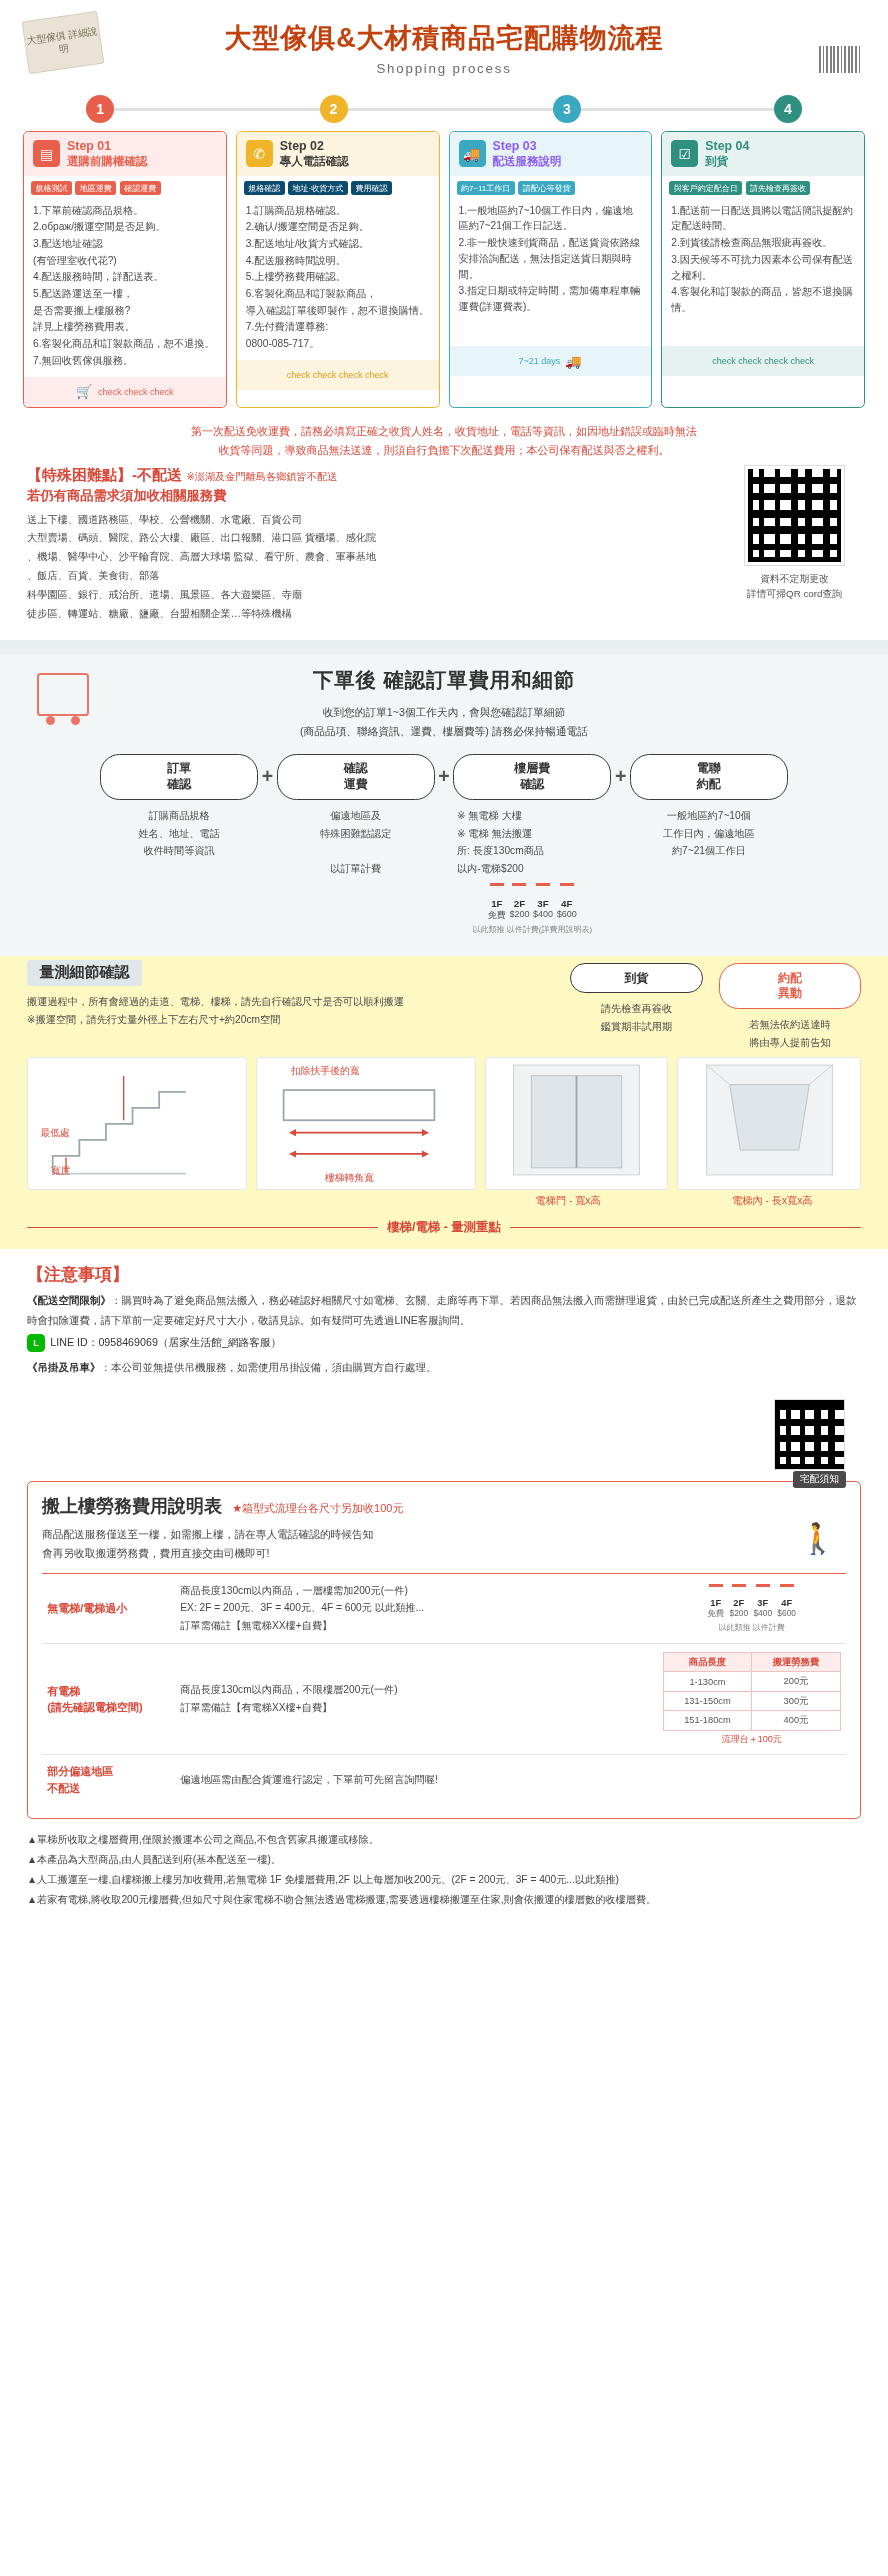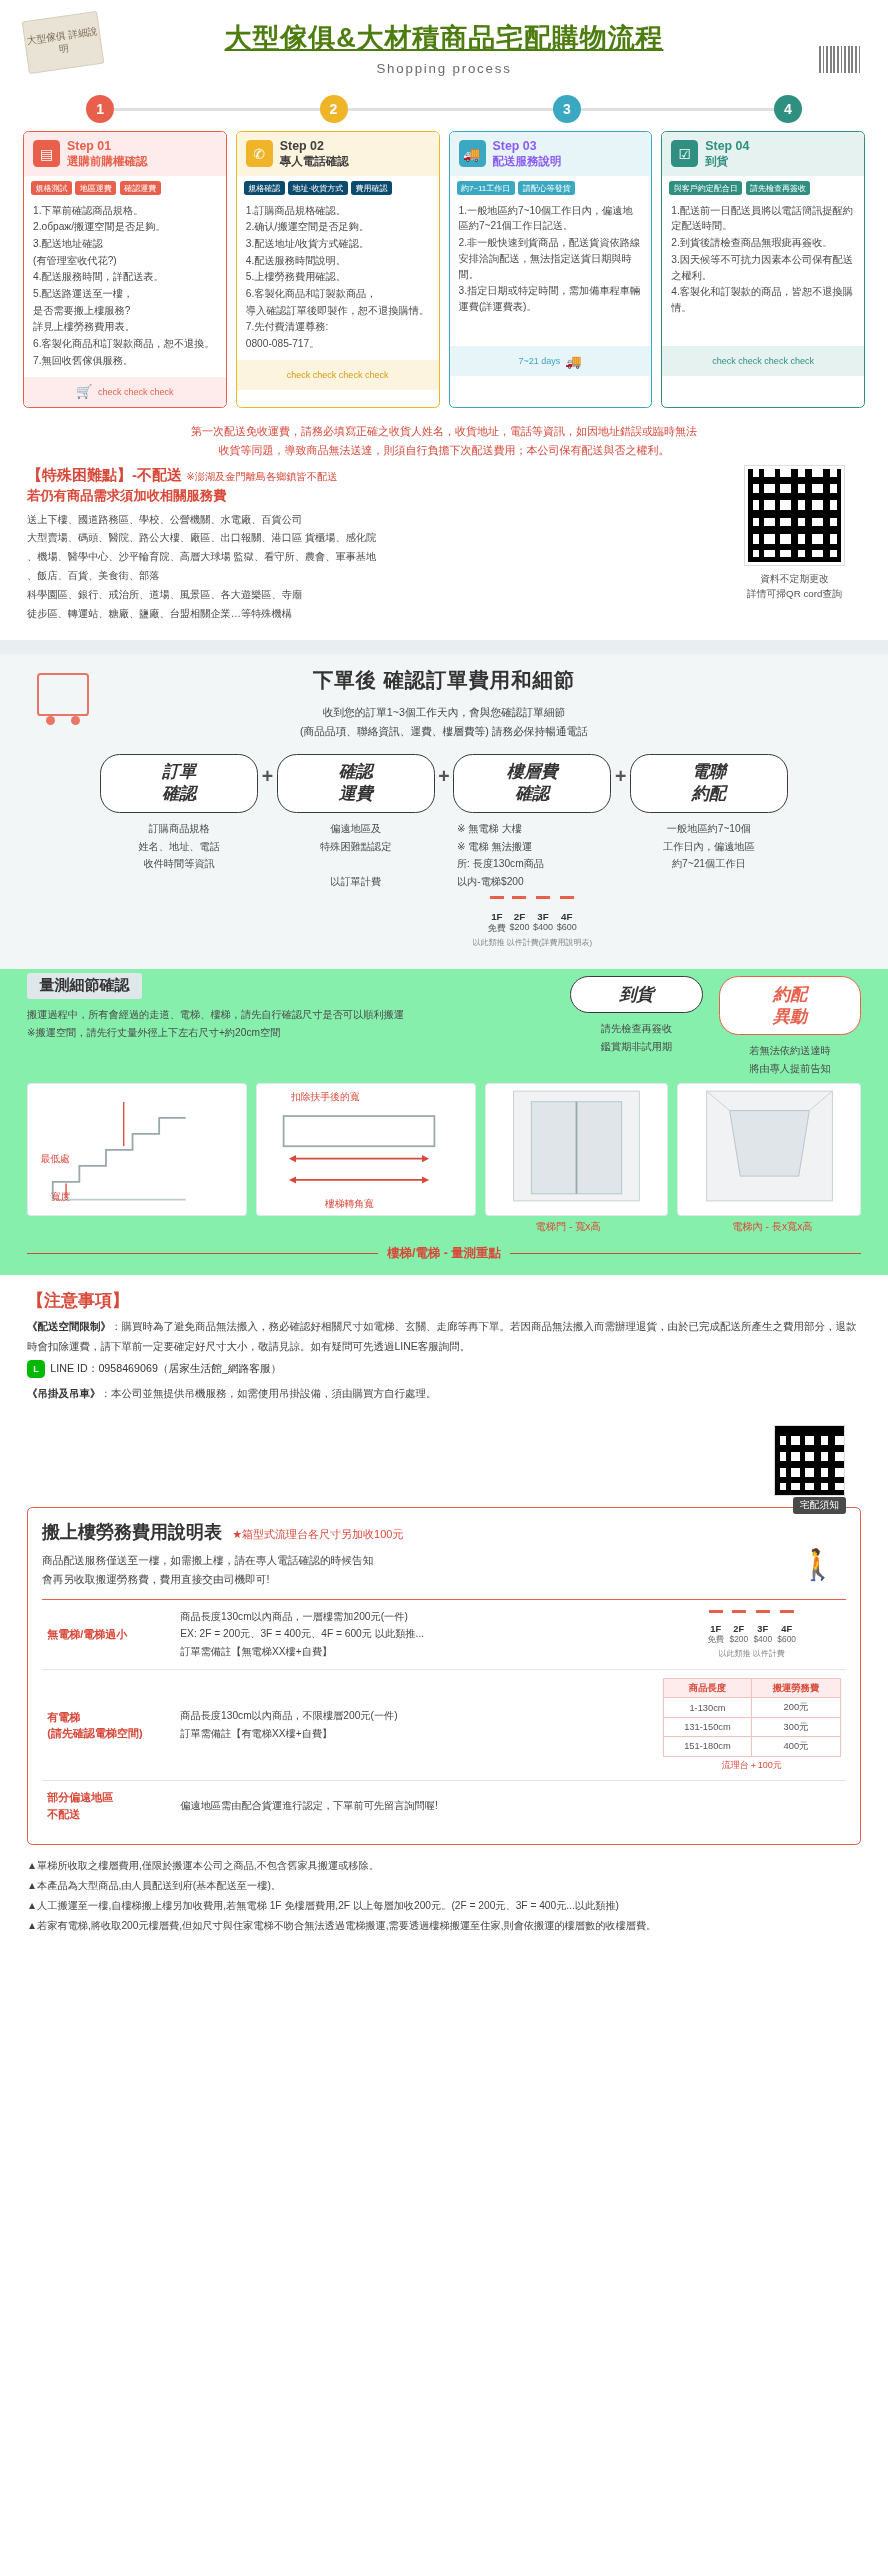--- a/index.html
+++ b/index.html
@@ -6,21 +6,21 @@
   html, body { margin:0; padding:0; }
   body {
     width:888px; margin:0 auto;
     font-family: "Liberation Sans", "DejaVu Sans", sans-serif;
     background:#ffffff; color:#3a3a3a; font-size:11.5px;
   }
   .page { width:888px; position:relative; }
 
   
   .header { padding:19.5px 0 5.3px; text-align:center; position:relative; }
-  .hdr-title { font-size:27px; font-weight:bold; color:#4d7c0f; letter-spacing:0.9px;text-decoration:underline; }
+  .hdr-title { font-size:27px; font-weight:bold; color:#c2410c; letter-spacing:0.9px; }
   .hdr-sub { font-size:13.3px; color:#6b6b6b; margin-top:5.3px; letter-spacing:1.8px; }
   .hdr-tag {
     position:absolute; left:25px; top:16px; width:76px; height:53px;
     background:#e9e3d6; border:0.9px solid #d6cdbb; transform:rotate(-8deg);
     display:flex; align-items:center; justify-content:center; text-align:center;
     font-size:9.8px; color:#7a6d59; line-height:1.3; border-radius:2.7px;
   }
   .hdr-barcode { position:absolute; right:28px; top:46px; width:41px; height:27px;
     background:repeating-linear-gradient(90deg,#555 0 1.8px,#fff 1.8px 3.6px); opacity:.75; }
 
@@ -110,33 +110,33 @@
   }
   .cart-ico::after { content:""; position:absolute; left:7px; bottom:-10.7px; width:9px; height:9px; border-radius:50%; background:#e8604c; }
   .cart-ico::before { content:""; position:absolute; right:7px; bottom:-10.7px; width:9px; height:9px; border-radius:50%; background:#e8604c; }
 
   .sec2-note { text-align:center; font-size:10.7px; color:#444; line-height:1.8; margin:9px 0 12.4px; }
 
   .flow { display:flex; align-items:flex-start; justify-content:center; gap:3.6px; }
   .flow-col { width:158px; }
   .pill {
     border:1.8px solid #3a3a3a; border-radius:19.5px; padding:6.2px 0; text-align:center;
-    font-size:17px; font-weight:bold; color:#333; background:#fff; line-height:1.3;font-style:italic;
+    font-size:12px; font-weight:bold; color:#333; background:#fff; line-height:1.3;
   }
   .pill.em { border-color:#e8604c; color:#e8604c; }
   .flow-body { font-size:10.2px; line-height:1.75; color:#4a4a4a; text-align:center; padding:7px 3.6px 0; }
   .plus { font-size:19.5px; color:#555; padding-top:10.7px; font-weight:bold; }
   .money-row { display:flex; gap:3.6px; justify-content:center; margin:5.3px 0 1.8px; }
   .money { text-align:center; font-size:9px; color:#555; }
   .money b { display:block; font-size:9.8px; color:#333; }
   .stair-ico { width:14px; height:12.4px; margin:0 auto 1.8px;
     background:linear-gradient(#e8604c 0 2.7px,transparent 2.7px); position:relative; }
 
   
-  .measure { background:#86efac; padding:3.6px 27px 9px; }
+  .measure { background:#fef9c3; padding:3.6px 27px 9px; }
   .m-title { font-size:15px; font-weight:bold; color:#333; background:#dfe7ea; display:inline-block; padding:3.6px 12.4px; border-radius:2.7px; }
   .m-text { font-size:10.2px; line-height:1.8; color:#4a4a4a; margin:7px 0 3.6px; }
 
   .m-row { display:flex; gap:9px; align-items:flex-end; margin-top:5.3px; }
   .m-fig { background:#fff; border:0.9px solid #e2e8ea; border-radius:3.6px; flex:1; height:133px; position:relative; }
   .lbl-red { color:#d9493a; font-size:9.8px; }
   .fig-cap { text-align:center; font-size:10.2px; color:#d9493a; margin-top:4.4px; }
 
   .stairs-svg, .elev-svg { display:block; margin:0 auto; }
 

